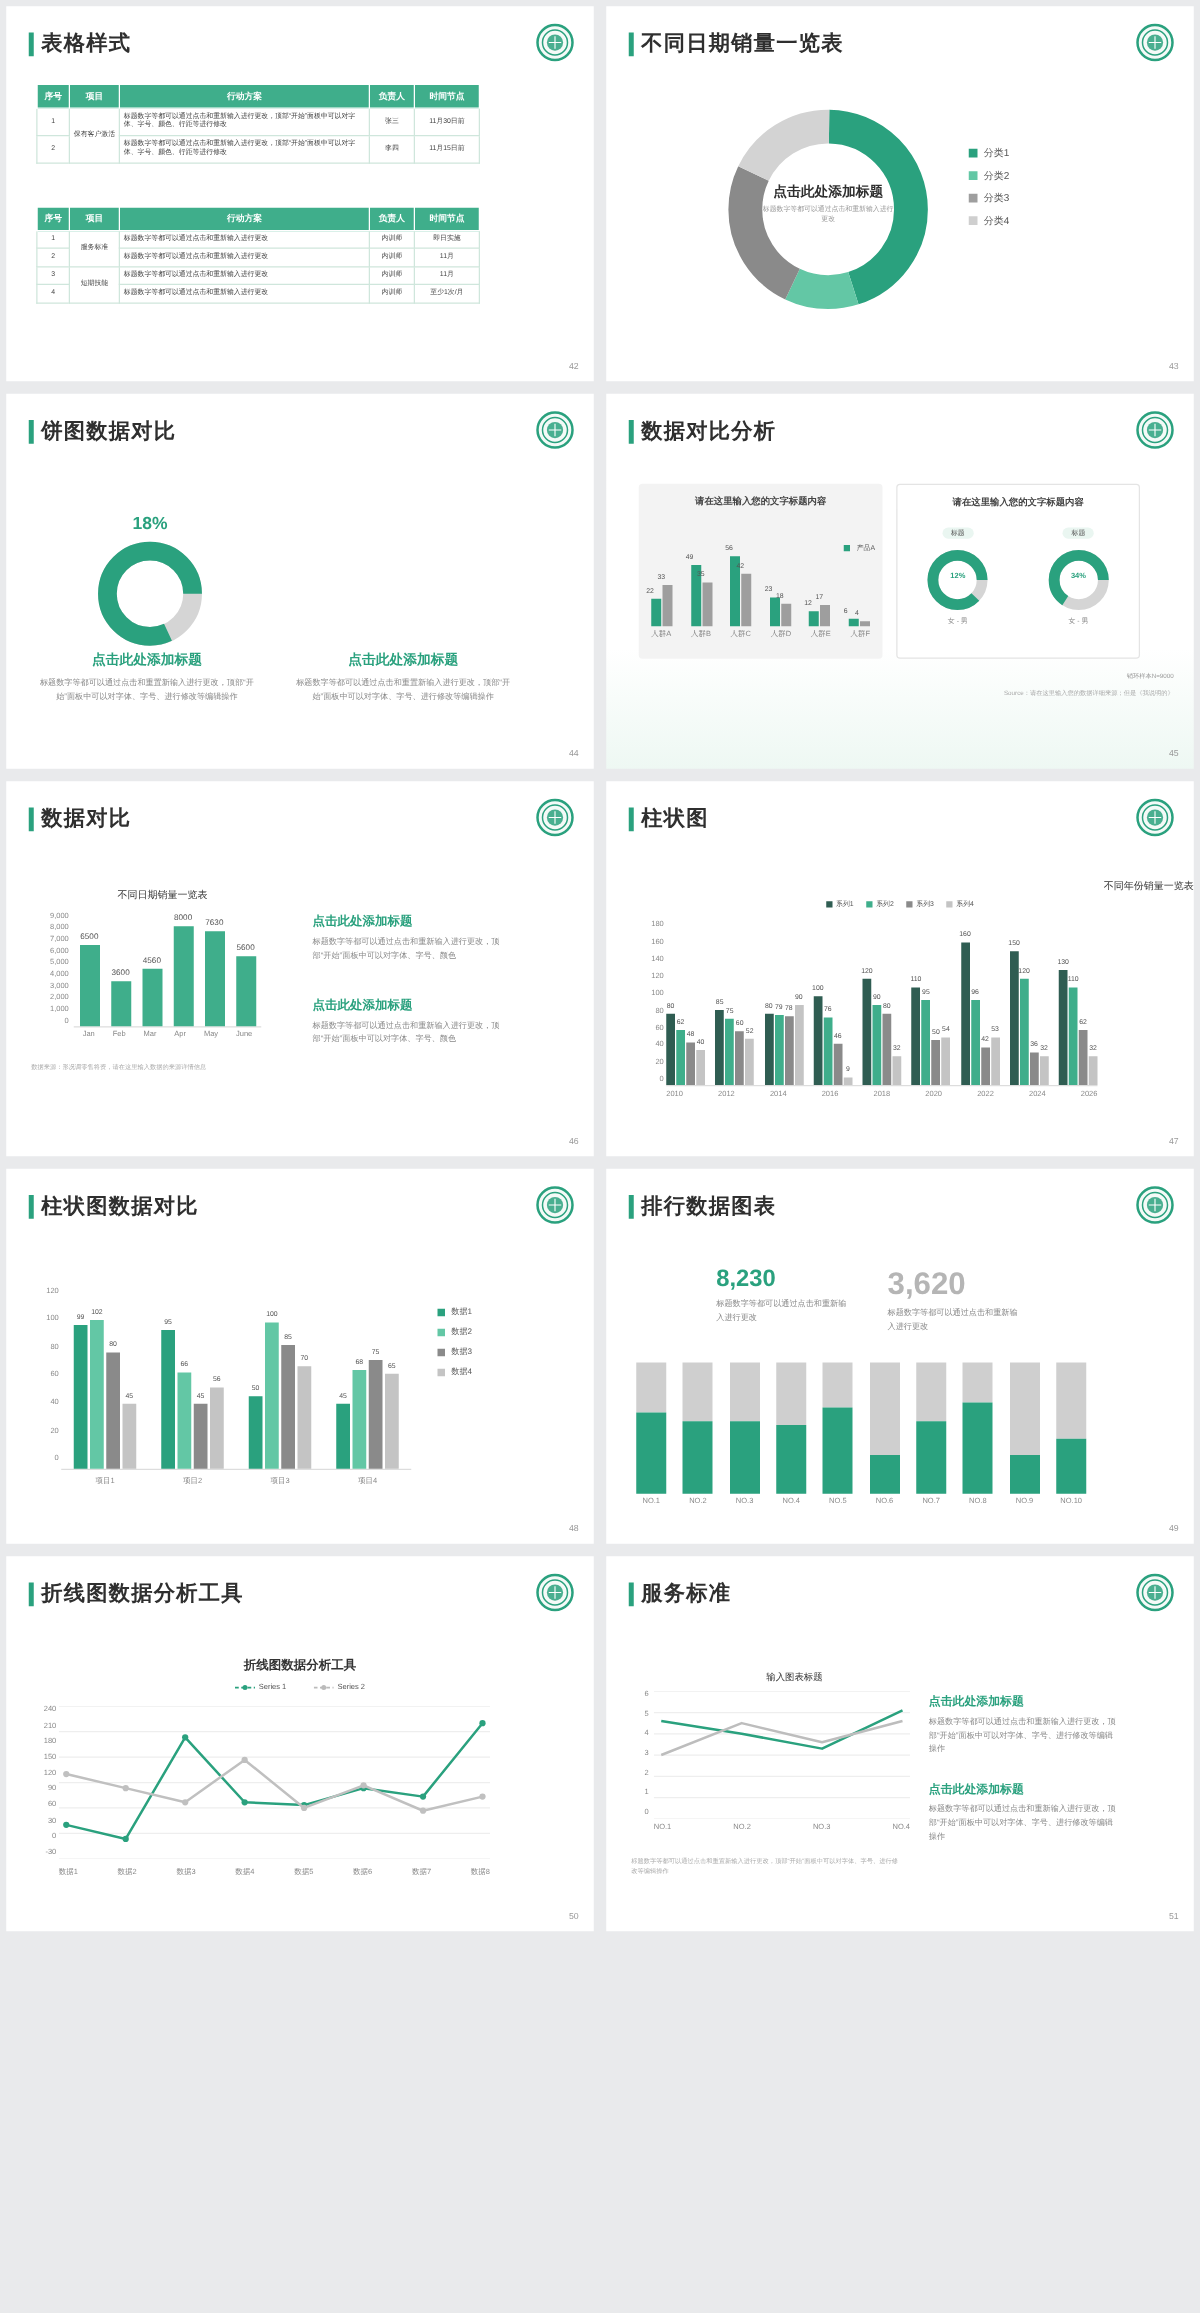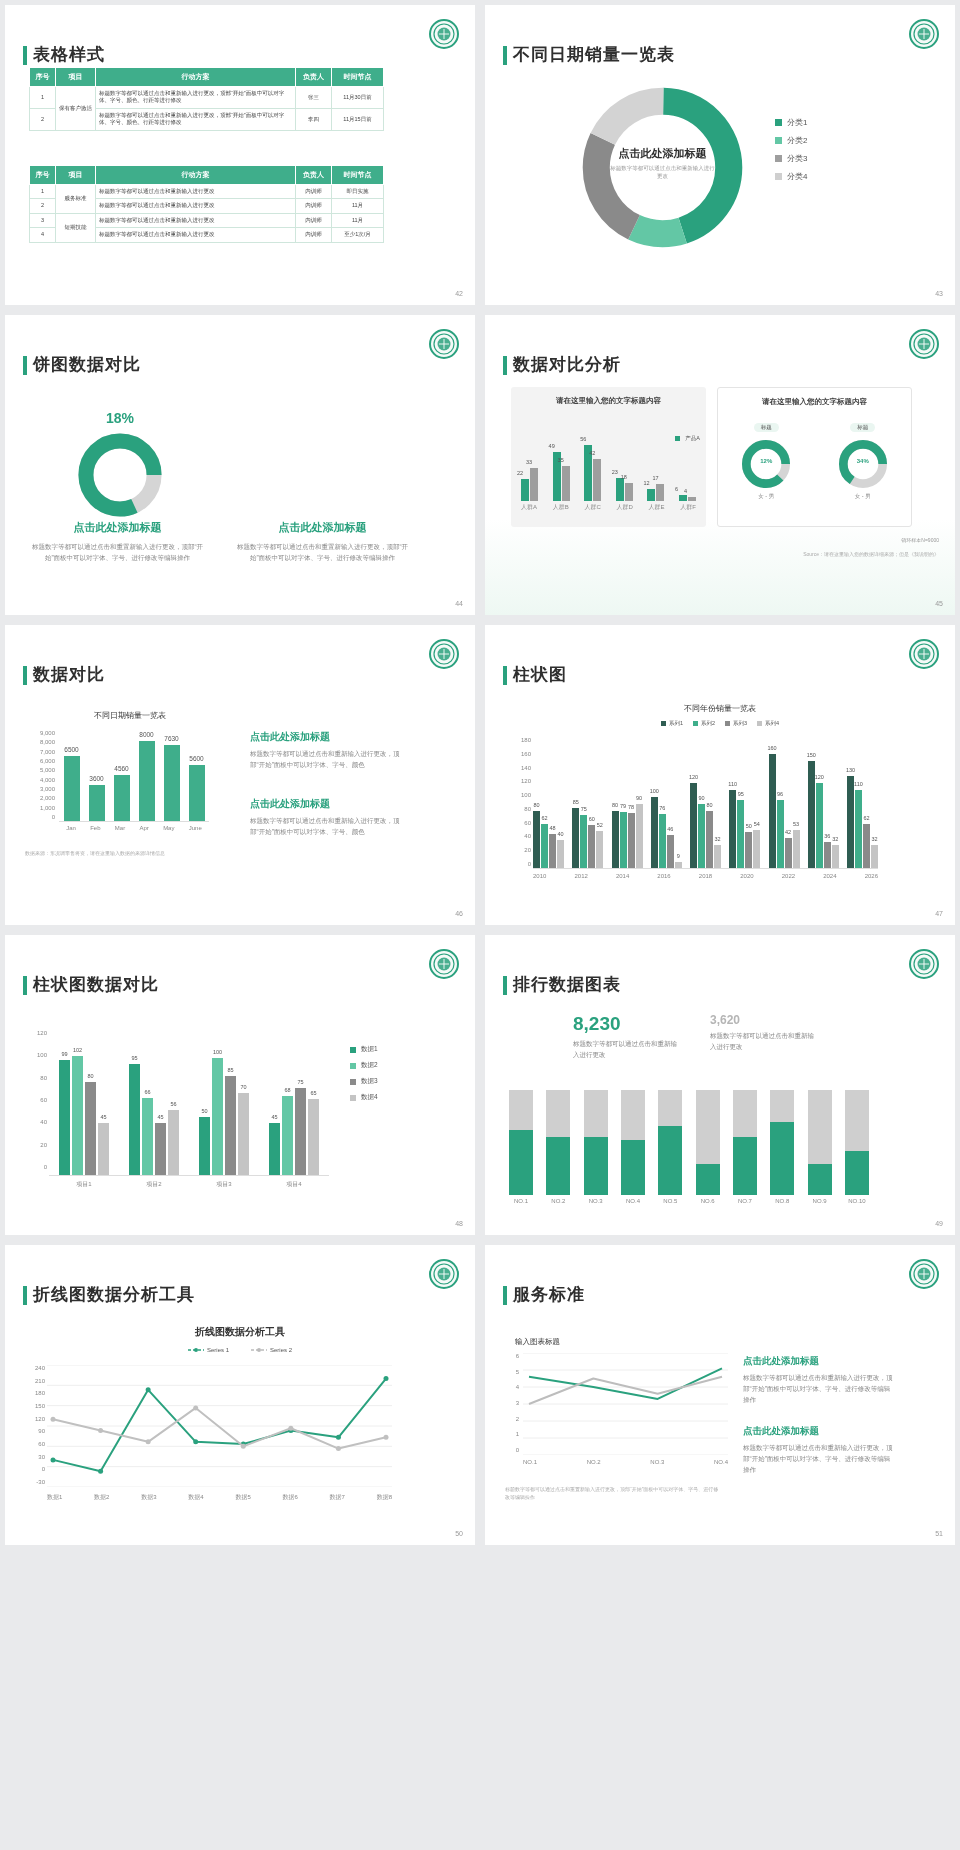--- a/index.html
+++ b/index.html
@@ -24,21 +24,20 @@
   }
   .slide-title {
     position: absolute;
     left: 18px;
     top: 18px;
     font-size: 17px;
     font-weight: bold;
     color: #2f2f2f;
     padding-left: 10px;
     letter-spacing: 1px;
-    margin-top: 20px;
   }
   .slide-title::before {
     content: "";
     position: absolute;
     left: 0; top: 3px;
     width: 4px; height: 19px;
     background: #2aa17e;
   }
   .page-num {
     position: absolute;
@@ -447,21 +446,21 @@
 
   <div class="slide">
     <div class="slide-title">柱状图</div>
     <div class="seal">
       <svg width="24" height="24" viewBox="0 0 24 24">
           <circle cx="12" cy="12" r="10" fill="none" stroke="#2aa17e" stroke-width="1.2"></circle>
           <circle cx="12" cy="12" r="6.5" fill="#2aa17e" opacity="0.85"></circle>
           <path d="M7 12h10M12 7v10" stroke="#fff" stroke-width="0.9"></path>
         </svg>
     </div>
-    <div style="position:absolute; left:0; top:78px; width:100%; text-align:center; font-size:8px; color:#333;">不同年份销量一览表</div>
+    <div style="position:absolute; left:0; top:78px; width:100%; text-align:right; font-size:8px; color:#333;">不同年份销量一览表</div>
 
     <div style="position:absolute; left:0; top:95px; width:100%; display:flex; justify-content:center; gap:10px;">
       <span style="display:flex;align-items:center;font-size:5.5px;color:#555;">
           <i class="legend-sq" style="background:#2f5d52;width:5px;height:5px;margin-right:3px;display:inline-block;"></i>
           <span>系列1</span>
         </span>
       <span style="display:flex;align-items:center;font-size:5.5px;color:#555;">
           <i class="legend-sq" style="background:#3fae8b;width:5px;height:5px;margin-right:3px;display:inline-block;"></i>
           <span>系列2</span>
         </span>
@@ -744,21 +743,21 @@
           <circle cx="12" cy="12" r="6.5" fill="#2aa17e" opacity="0.85"></circle>
           <path d="M7 12h10M12 7v10" stroke="#fff" stroke-width="0.9"></path>
         </svg>
     </div>
 
     <div style="position:absolute; left:88px; top:78px; width:110px;">
       <div style="font-size:19px; font-weight:bold; color:#2aa17e;">8,230</div>
       <div class="body-text" style="margin-top:3px;">标题数字等都可以通过点击和重新输入进行更改</div>
     </div>
     <div style="position:absolute; left:225px; top:78px; width:110px;">
-      <div style="font-size:12px; font-weight:bold; color:#b5b5b5;">3,620</div>
+      <div style="font-size:25px; font-weight:bold; color:#b5b5b5;">3,620</div>
       <div class="body-text" style="margin-top:3px;">标题数字等都可以通过点击和重新输入进行更改</div>
     </div>
 
     <div id="s49-plot" style="position:absolute; left:24px; top:155px; width:360px; height:105px; display:flex; align-items:flex-end; justify-content:space-between;">
         <div style="width: 24px; height: 105px; display: flex; flex-direction: column; justify-content: flex-end;">
           <div style="height: 39.9px; background: rgb(207, 207, 207);"></div>
           <div style="height: 65.1px; background: rgb(42, 161, 126);"></div>
         </div>
         <div style="width: 24px; height: 105px; display: flex; flex-direction: column; justify-content: flex-end;">
           <div style="height: 47.25px; background: rgb(207, 207, 207);"></div>
@@ -896,21 +895,21 @@
   <div class="slide">
     <div class="slide-title">服务标准</div>
     <div class="seal">
       <svg width="24" height="24" viewBox="0 0 24 24">
           <circle cx="12" cy="12" r="10" fill="none" stroke="#2aa17e" stroke-width="1.2"></circle>
           <circle cx="12" cy="12" r="6.5" fill="#2aa17e" opacity="0.85"></circle>
           <path d="M7 12h10M12 7v10" stroke="#fff" stroke-width="0.9"></path>
         </svg>
     </div>
 
-    <div style="position:absolute; left:30px; top:92px; width:215px; font-size:7.5px; color:#333;">输入图表标题</div>
+    <div style="position:absolute; left:43px; top:92px; width:215px; text-align:center; font-size:7.5px; color:#333;">输入图表标题</div>
 
     <div style="position:absolute; left:18px; top:108px; width:16px; height:100px; display:flex; flex-direction:column; justify-content:space-between; align-items:flex-end;">
       <span class="axis-label">6</span>
       <span class="axis-label">5</span>
       <span class="axis-label">4</span>
       <span class="axis-label">3</span>
       <span class="axis-label">2</span>
       <span class="axis-label">1</span>
       <span class="axis-label">0</span>
     </div>

